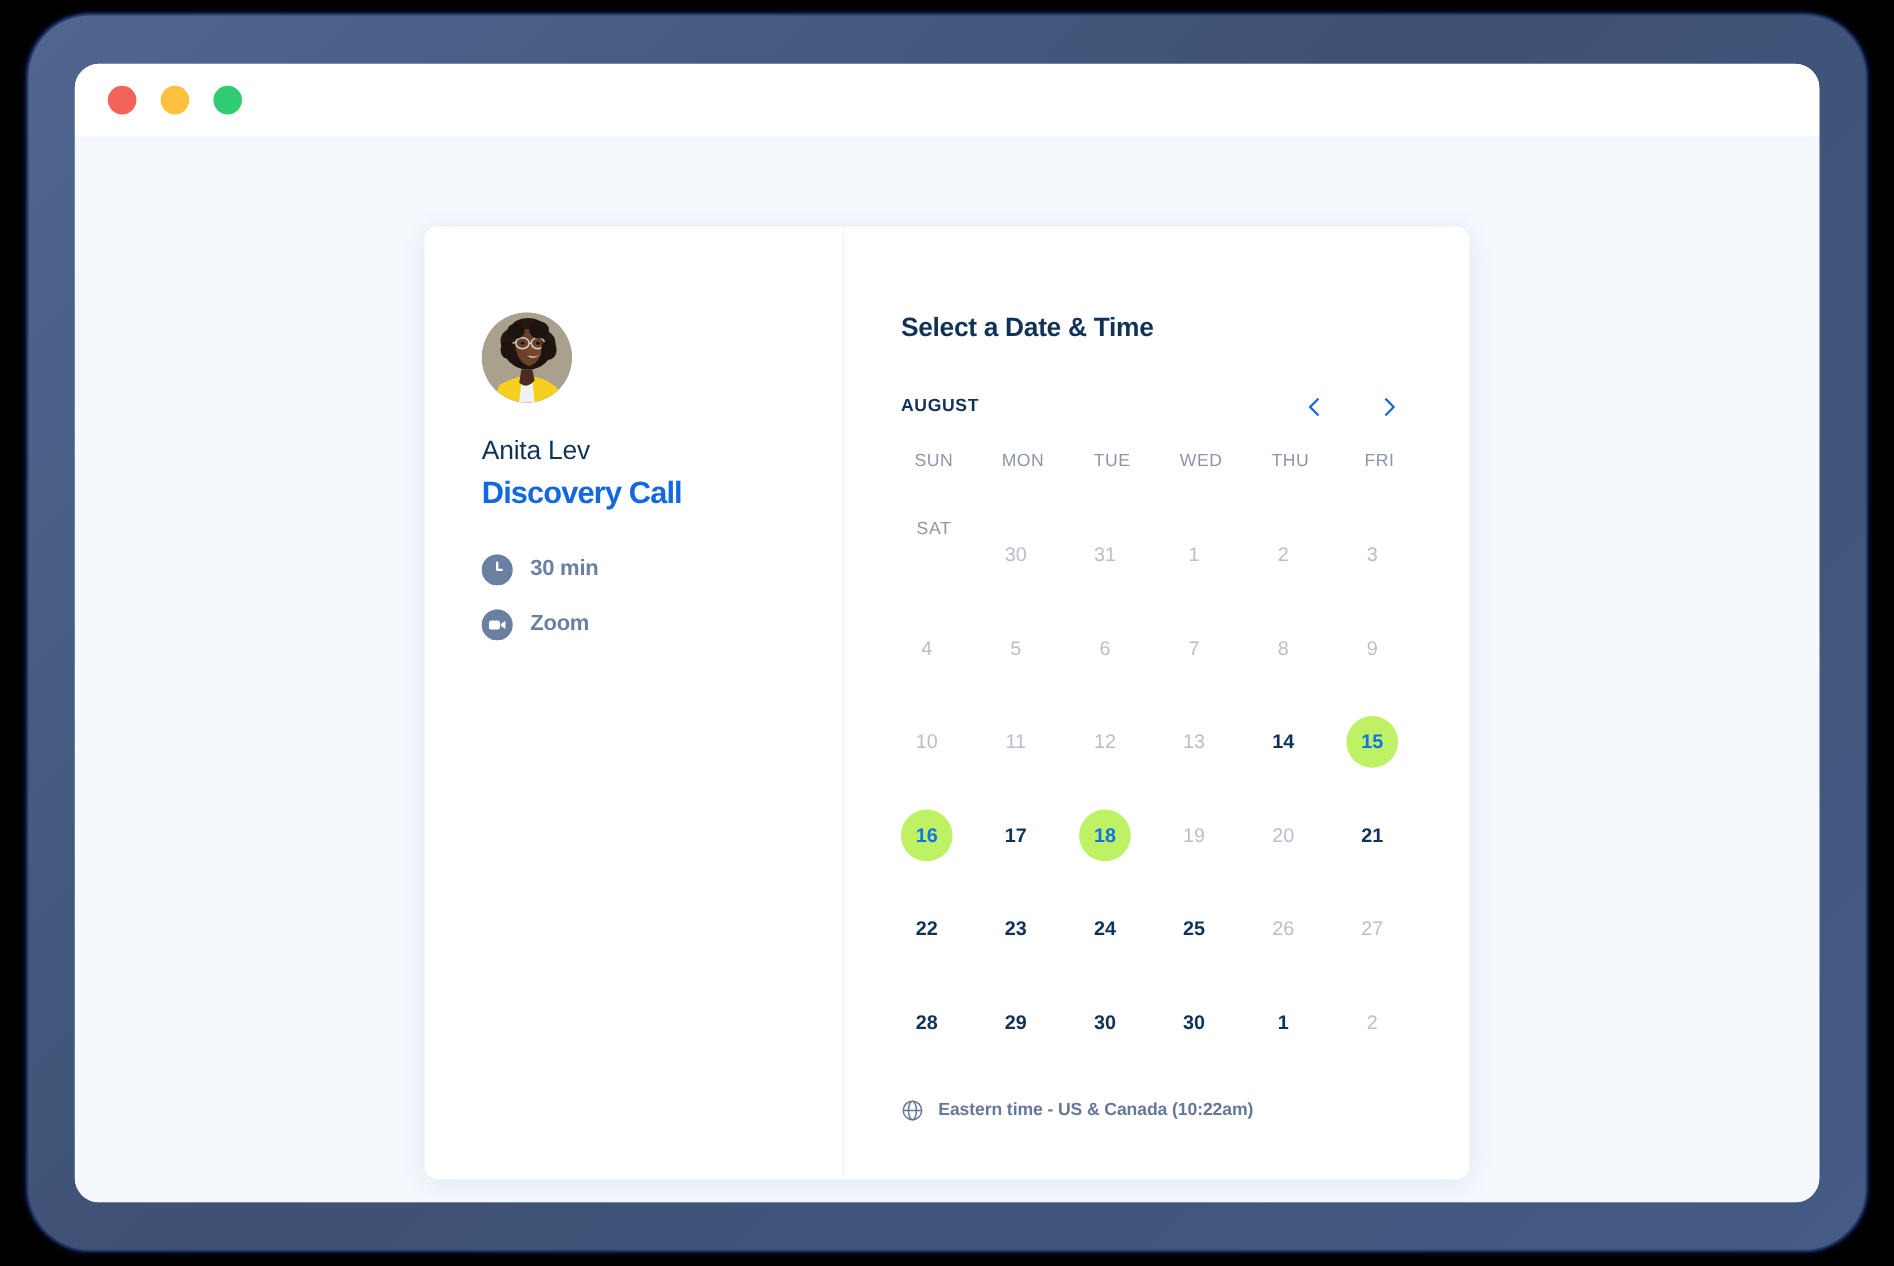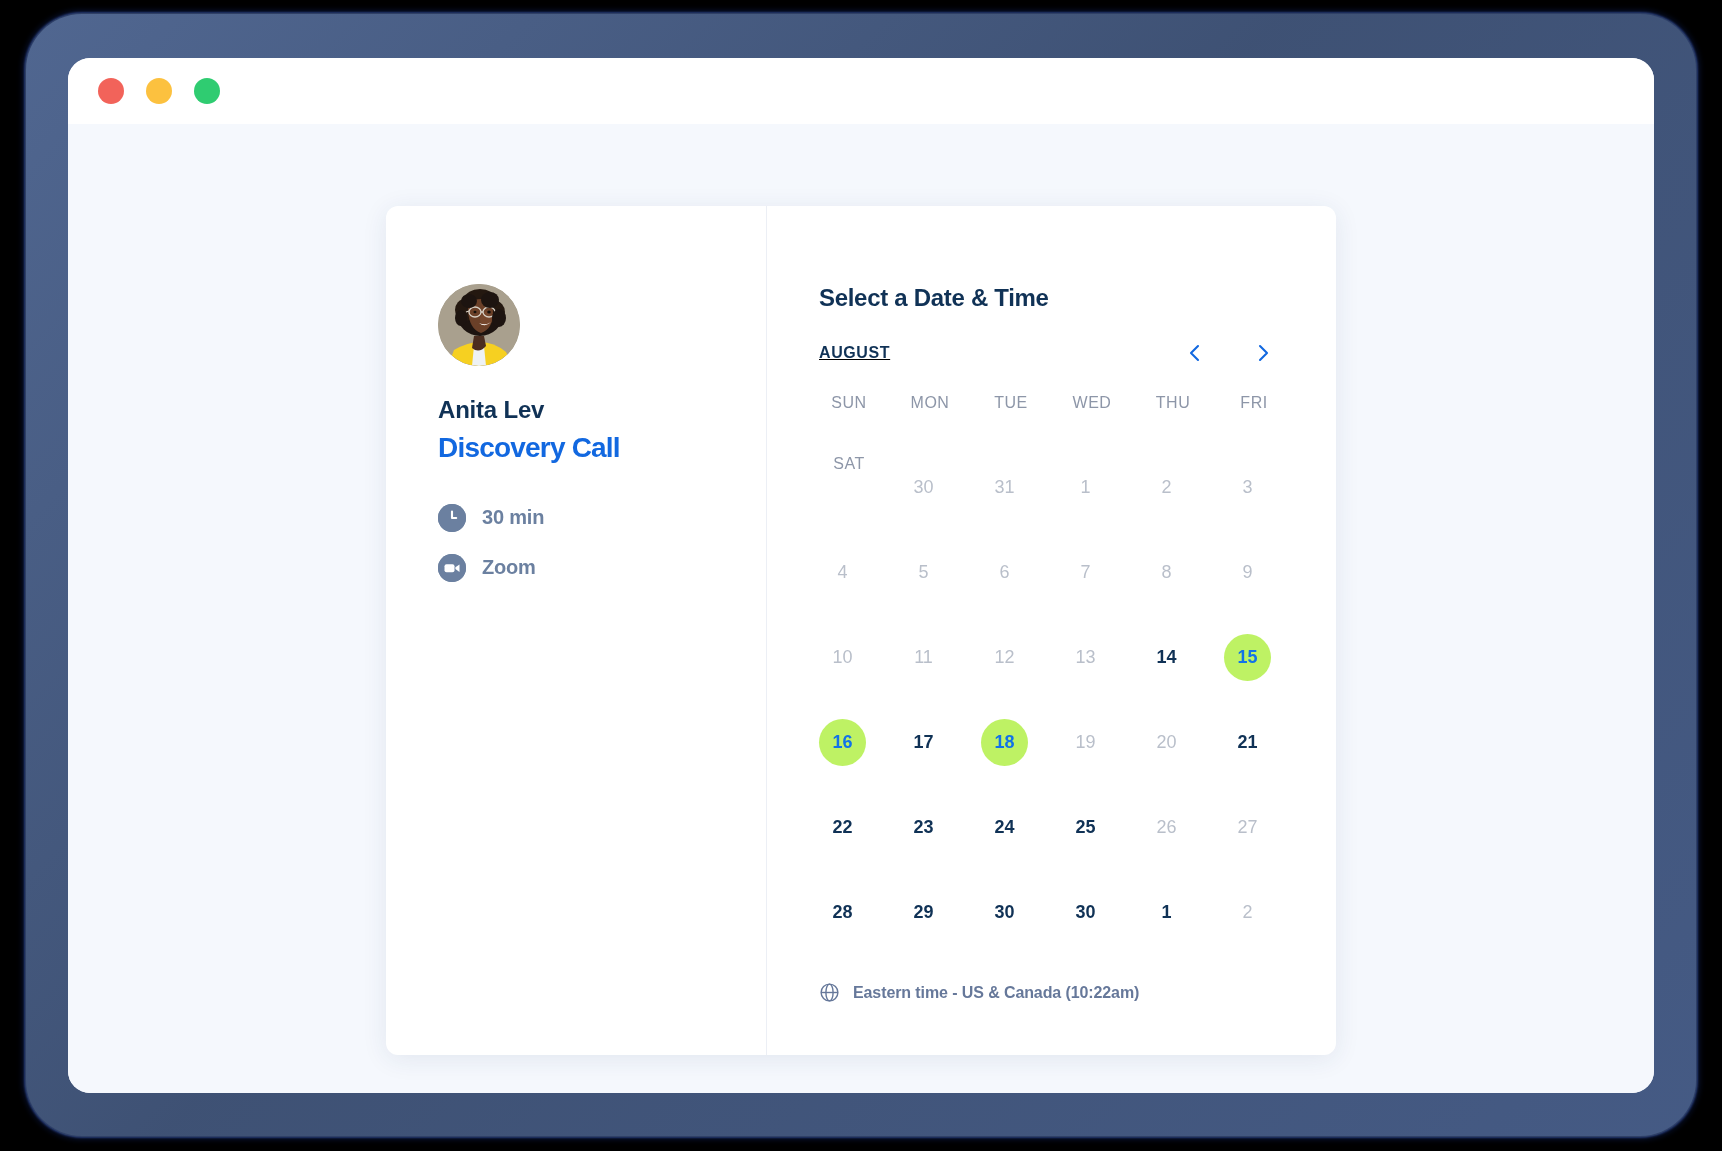--- a/index.html
+++ b/index.html
@@ -92,21 +92,21 @@
     border-radius: 50%;
     overflow: hidden;
     background: #a79e8c;
     position: relative;
   }
   .avatar svg { display: block; width: 100%; height: 100%; }
 
   .host-name {
     margin-top: 30px;
     font-size: 24px;
-    font-weight: bold;
+    font-weight: normal;
     color: #103256;
     letter-spacing: -0.2px;
   }
   .event-title {
     margin-top: 9px;
     font-size: 28px;
     font-weight: bold;
     color: #1268e0;
     letter-spacing: -0.8px;
     line-height: 1.1;
@@ -137,26 +137,25 @@
   }
 
   
   .cal-heading {
     font-size: 24px;
     font-weight: bold;
     color: #103256;
     letter-spacing: -0.3px;
   }
   .cal-toolbar {
-    margin-top: 28px;
+    margin-top: 45px;
     display: flex;
     align-items: center;
     justify-content: space-between;
     padding-right: 8px;
-    text-decoration: underline;
   }
   .cal-month {
     font-size: 16px;
     font-weight: bold;
     color: #103256;
     letter-spacing: 0.6px;
   }
   .cal-navs { display: flex; align-items: center; gap: 42px; }
   .cal-nav {
     width: 26px; height: 26px;

